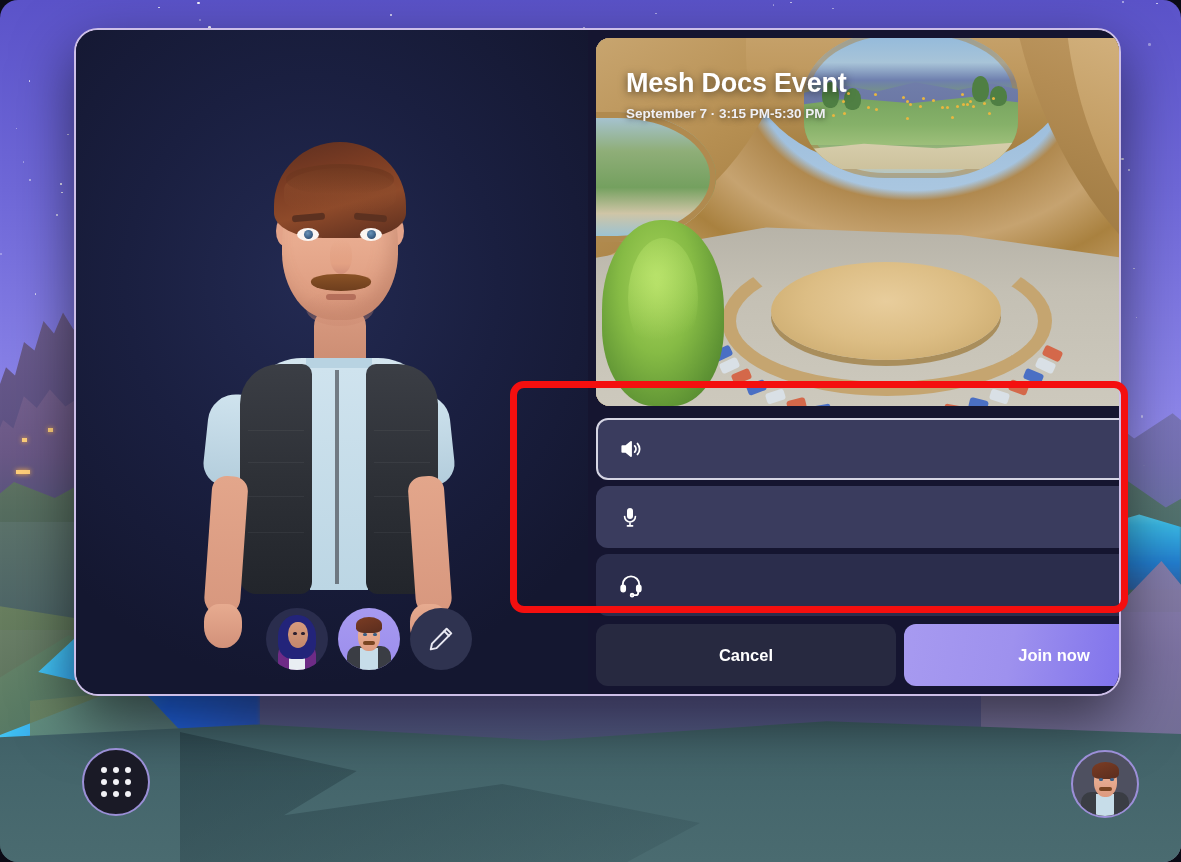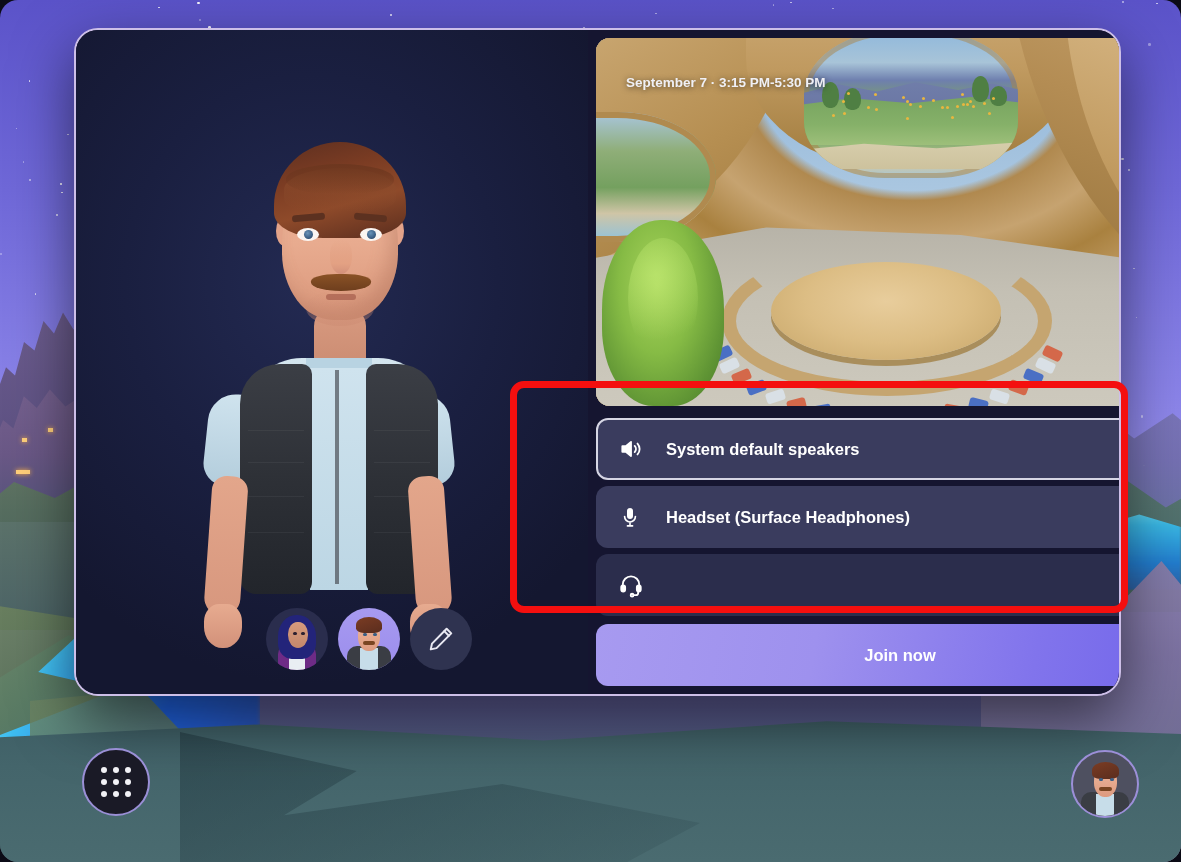--- a/index.html
+++ b/index.html
@@ -970,65 +970,65 @@
             <div class="cush" style="left: 372.543px; top: 360.703px; background: rgb(74, 111, 196); transform: rotate(14.0125deg);"></div>
             <div class="cush" style="left: 394.26px; top: 353.03px; background: rgb(217, 224, 230); transform: rotate(17.3736deg);"></div>
             <div class="cush" style="left: 413.015px; top: 343.825px; background: rgb(212, 104, 74); transform: rotate(20.2762deg);"></div>
             <div class="cush" style="left: 428.313px; top: 333.332px; background: rgb(74, 111, 196); transform: rotate(22.6437deg);"></div>
             <div class="cush" style="left: 439.75px; top: 321.828px; background: rgb(217, 224, 230); transform: rotate(24.4137deg);"></div>
             <div class="cush" style="left: 447.024px; top: 309.616px; background: rgb(212, 104, 74); transform: rotate(25.5395deg);"></div>
           </div>
         <div class="v-tree"></div>
 
         <div class="venue-text">
+          <div class="venue-title">Mesh Docs Event</div>
           <div class="venue-sub">September 7 · 3:15 PM-5:30 PM</div>
         </div>
       </div>
 
       <div class="audio-group">
 
         <div class="row focused">
           <span class="row-icon">
             <svg width="26" height="26" viewBox="0 0 24 24" fill="none" stroke="#ffffff" stroke-width="1.7" stroke-linecap="round" stroke-linejoin="round">
               <path d="M4 9.5h3.2L12 5.5v13l-4.8-4H4z" fill="#ffffff" stroke="#ffffff"></path>
               <path d="M15.4 9.2a4 4 0 0 1 0 5.6"></path>
               <path d="M18 7a7.4 7.4 0 0 1 0 10"></path>
             </svg>
           </span>
-          <span class="row-label">System default speakers</span>
 
         </div>
 
         <div class="row">
           <span class="row-icon">
             <svg width="24" height="24" viewBox="0 0 24 24" fill="#ffffff">
               <rect x="9" y="3" width="6" height="11" rx="3"></rect>
               <path d="M6.6 11.6a5.4 5.4 0 0 0 10.8 0" fill="none" stroke="#fff" stroke-width="1.7" stroke-linecap="round"></path>
               <rect x="11.2" y="17.2" width="1.6" height="3.4" rx=".8"></rect>
               <rect x="8.6" y="20.1" width="6.8" height="1.6" rx=".8"></rect>
             </svg>
           </span>
-          <span class="row-label">Headset (Surface Headphones)</span>
 
         </div>
 
         <div class="note">
           <span class="note-icon">
             <svg width="26" height="26" viewBox="0 0 24 24" fill="none" stroke="#ffffff" stroke-width="1.7" stroke-linecap="round" stroke-linejoin="round">
               <path d="M4.4 13.2v-1.6a7.6 7.6 0 0 1 15.2 0v1.6"></path>
               <rect x="3" y="12.4" width="3.6" height="5.6" rx="1.8" fill="#fff" stroke="#fff"></rect>
               <rect x="17.4" y="12.4" width="3.6" height="5.6" rx="1.8" fill="#fff" stroke="#fff"></rect>
               <path d="M18.6 18.2v1.2a2 2 0 0 1-2 2h-2.3"></path>
               <circle cx="13" cy="21.4" r="1.3" fill="none"></circle>
             </svg>
           </span>
         </div>
       </div>
 
       <div class="actions">
+        <button class="btn btn-cancel">Cancel</button>
         <button class="btn btn-join">Join now</button>
       </div>
     </div>
   </div>
 
   <div class="highlight-box"></div>
 
   <div class="launcher">
     <i></i>
       <i></i>

